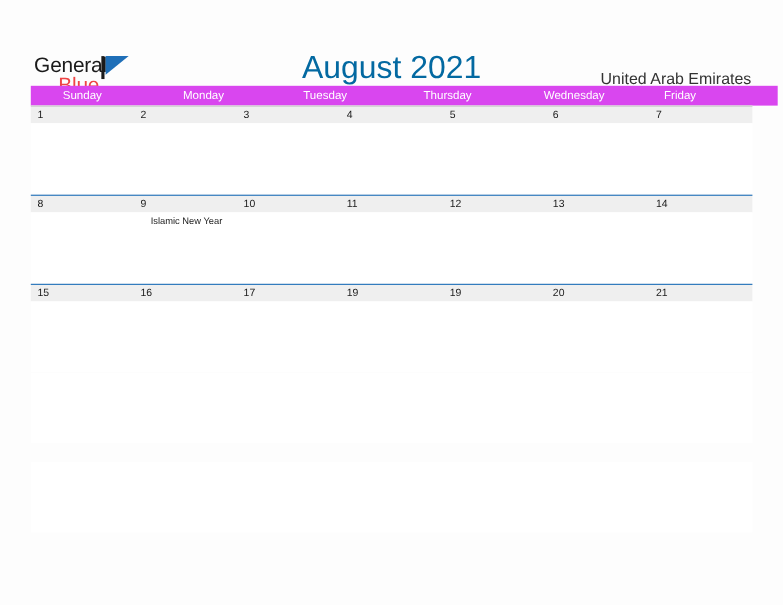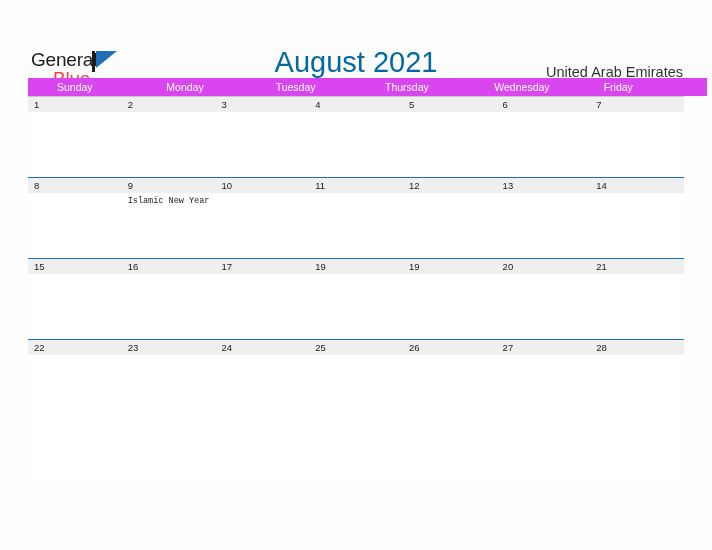--- a/index.html
+++ b/index.html
@@ -154,22 +154,23 @@
   .event-cell {
     flex: 1 1 0;
     min-width: 0;
     padding: 3px 4px 0 6px;
     box-sizing: border-box;
   }
   .event-text {
     font-size: 8.5px;
     line-height: 11px;
     color: #1b1b1b;
-    font-family: Liberation Mono, monospace;
+    font-family: Liberation Sans, sans-serif;
     word-wrap: break-word;
+    text-align: center;
   }
 </style>
 </head>
 <body>
 
 <div class="page">
 
   <div class="header">
 
     <div class="logo">
@@ -255,29 +256,20 @@
             <div class="event-cell"></div>
             <div class="event-cell"></div>
             <div class="event-cell"></div>
             <div class="event-cell"></div>
             <div class="event-cell"></div>
             <div class="event-cell"></div>
             <div class="event-cell"></div>
           </div>
         </div>
         <div class="week-row">
-          <div class="date-strip">
-            <div class="date-cell">22</div>
-            <div class="date-cell">23</div>
-            <div class="date-cell">24</div>
-            <div class="date-cell">25</div>
-            <div class="date-cell">26</div>
-            <div class="date-cell">27</div>
-            <div class="date-cell">28</div>
-          </div>
           <div class="event-strip">
             <div class="event-cell"></div>
             <div class="event-cell"></div>
             <div class="event-cell"></div>
             <div class="event-cell"></div>
             <div class="event-cell"></div>
             <div class="event-cell"></div>
             <div class="event-cell"></div>
           </div>
         </div>

